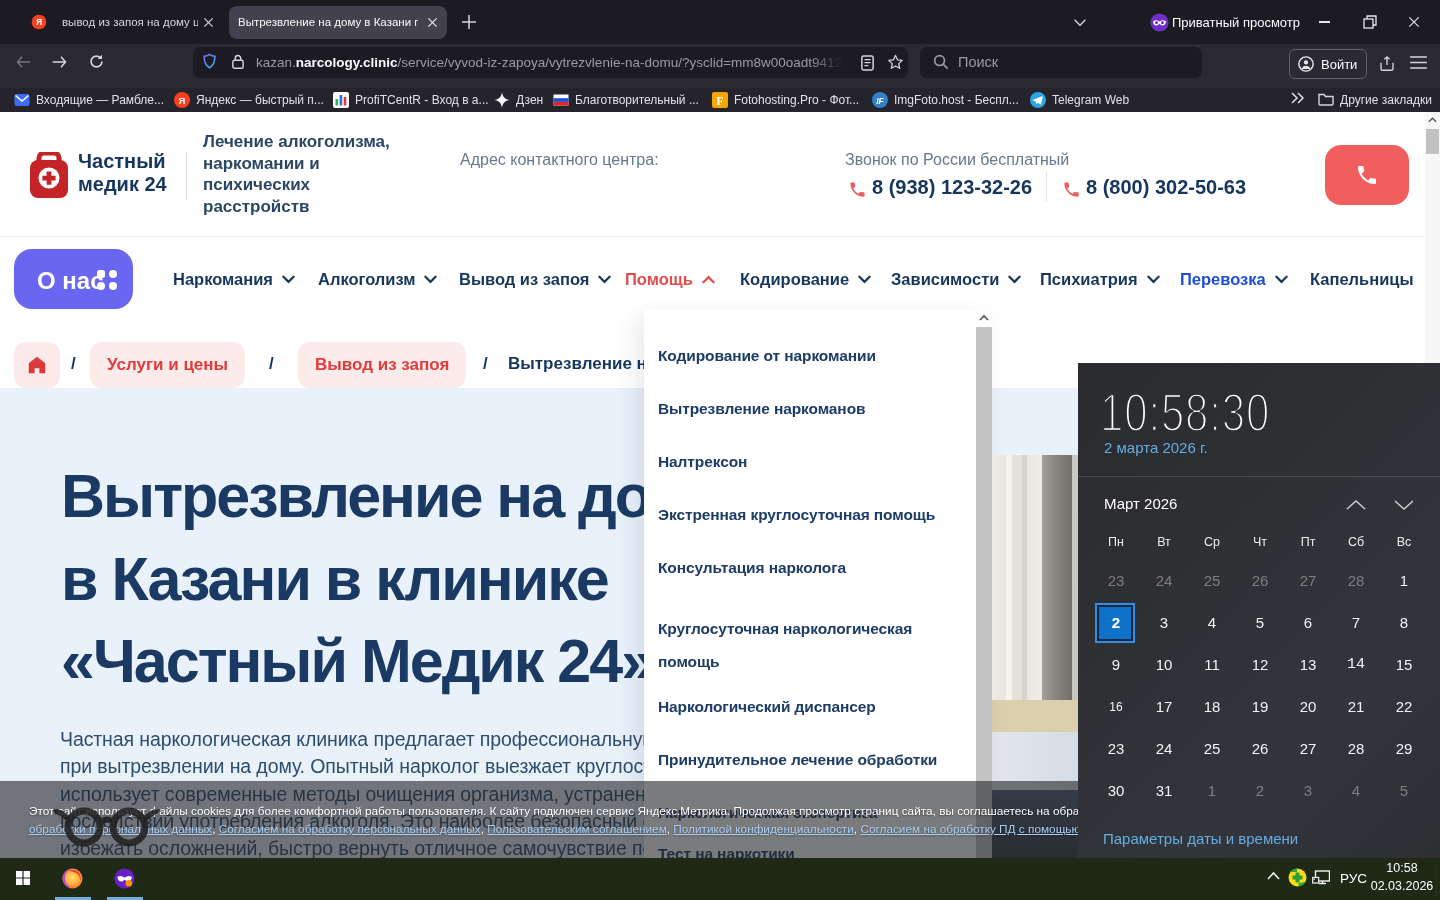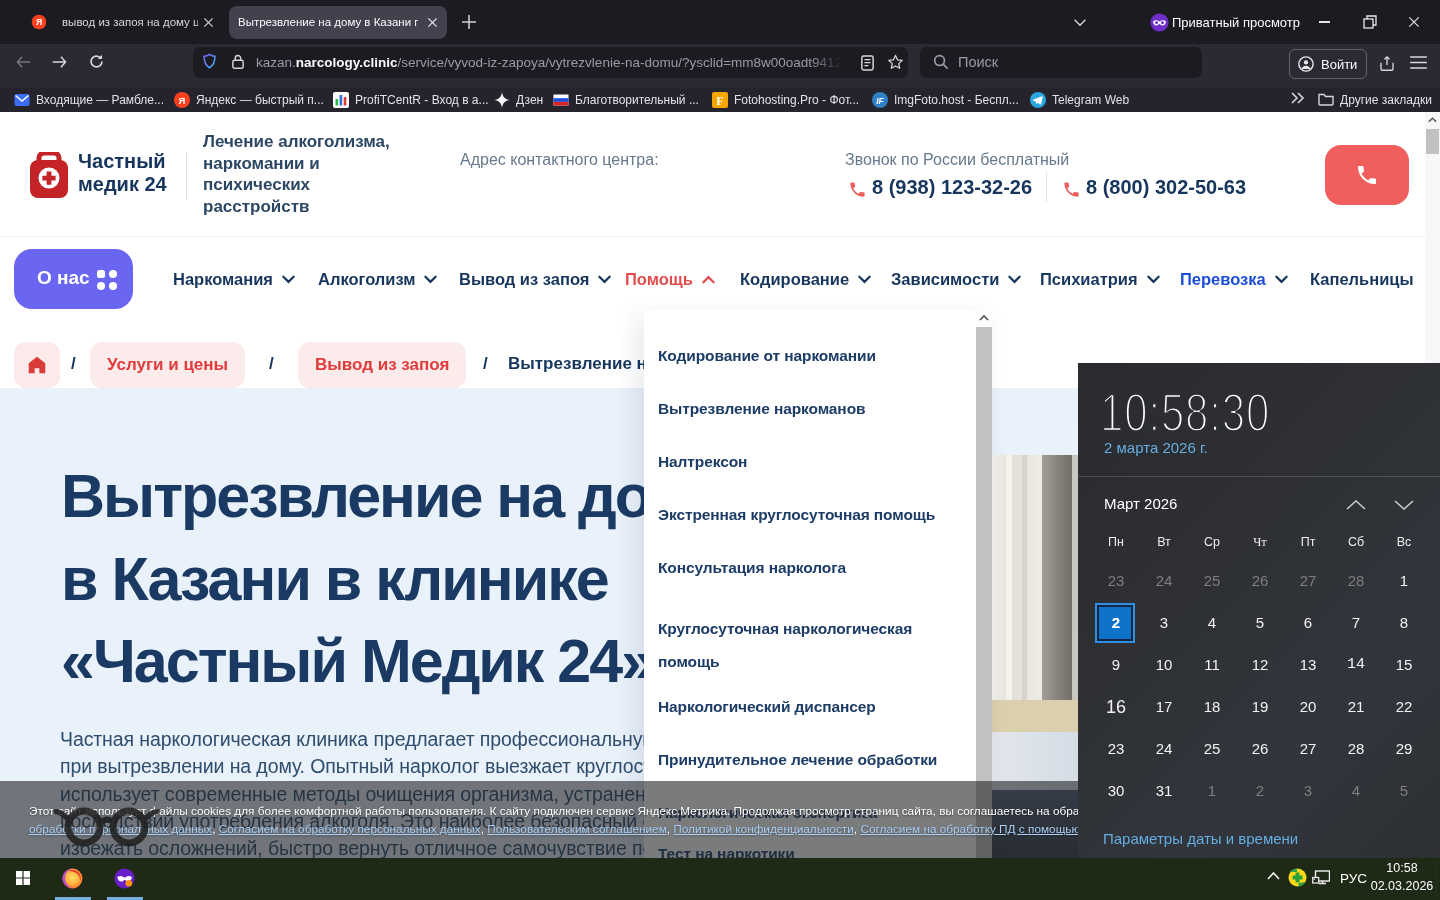--- a/index.html
+++ b/index.html
@@ -47,21 +47,21 @@
     </svg>
 <div class="abs" style="left:1086px;top:176px;font-size:20px;font-weight:bold;color:#17365d;">8 (800) 302-50-63</div>
 <div class="abs" style="left:1325px;top:145px;width:84px;height:60px;border-radius:16px;background:#f15e5e;"></div>
 <svg class="abs" style="left:1355px;top:163px;" width="24" height="24" viewBox="0 0 24 24">
       <path fill="#fff" d="M6.6 10.8c1.4 2.8 3.8 5.1 6.6 6.6l2.2-2.2c.3-.3.7-.4 1-.2 1.1.4 2.3.6 3.6.6.6 0 1 .4 1 1V20c0 .6-.4 1-1 1C10.6 21 3 13.4 3 4c0-.6.4-1 1-1h3.5c.6 0 1 .4 1 1 0 1.2.2 2.4.6 3.6.1.3 0 .7-.2 1l-2.3 2.2z"></path>
     </svg>
 
 <div class="abs" style="left:0;top:236px;width:1425px;height:1px;background:#eceff3;"></div>
 
 <div class="abs" style="left:14px;top:249px;width:119px;height:60px;border-radius:18px;background:#6b66f1;"></div>
-<div class="abs" style="left:37px;top:267px;font-size:19px;font-weight:bold;color:#fff;">О нас</div>
+<div class="abs" style="left:37px;top:267px;font-size:24px;font-weight:bold;color:#fff;">О нас</div>
 <svg class="abs" style="left:96px;top:269px;" width="22" height="22" viewBox="0 0 22 22">
   <rect x="1" y="1" width="8" height="8" rx="2.5" fill="#fff"></rect>
   <circle cx="17" cy="5" r="4" fill="#fff"></circle>
   <circle cx="5" cy="17" r="4" fill="#fff"></circle>
   <circle cx="17" cy="17" r="4" fill="#fff"></circle>
 </svg>
 <div class="abs navrow" style="left:0;top:270px;width:1440px;height:22px;font-size:16.5px;font-weight:bold;color:#17365d;">
       <span style="position:absolute;left:173px;top:0;color:#17365d;display:flex;align-items:center;white-space:nowrap;">Наркомания<svg width="13" height="9" viewBox="0 0 14 9" style="margin-left:9px;">
           <path d="M1.5 1.5L7 7l5.5-5.5" fill="none" stroke="#17365d" stroke-width="2.4" stroke-linecap="round"></path>
         </svg></span>
@@ -150,21 +150,21 @@
         <path d="M2 10l9-8 9 8" fill="none" stroke="#cfcfcf" stroke-width="1.5"></path>
       </svg>
   <svg class="abs" style="left:315px;top:136px;" width="22" height="12" viewBox="0 0 22 12">
         <path d="M2 2l9 8 9-8" fill="none" stroke="#cfcfcf" stroke-width="1.5"></path>
       </svg>
   <div id="cal" class="abs" style="left:0;top:0;">
         <div style="position: absolute; left: 17px; top: 240px; width: 40px; height: 40px; background: rgb(14, 114, 200); border: 2px solid rgb(47, 143, 228); box-shadow: rgb(20, 39, 62) 0px 0px 0px 2px inset; box-sizing: border-box;"></div>
         <div style="position:absolute;left:14px;top:172px;width:48px;text-align:center;font-size:12.5px;color:#ececec;">Пн</div>
         <div style="position:absolute;left:62px;top:172px;width:48px;text-align:center;font-size:12.5px;color:#ececec;">Вт</div>
         <div style="position:absolute;left:110px;top:172px;width:48px;text-align:center;font-size:12.5px;color:#ececec;">Ср</div>
-        <div style="position:absolute;left:158px;top:172px;width:48px;text-align:center;font-size:12.5px;color:#ececec;font-family:Liberation Serif, serif;">Чт</div>
+        <div style="position:absolute;left:158px;top:172px;width:48px;text-align:center;font-size:12.5px;color:#ececec;">Чт</div>
         <div style="position:absolute;left:206px;top:172px;width:48px;text-align:center;font-size:12.5px;color:#ececec;">Пт</div>
         <div style="position:absolute;left:254px;top:172px;width:48px;text-align:center;font-size:12.5px;color:#ececec;">Сб</div>
         <div style="position:absolute;left:302px;top:172px;width:48px;text-align:center;font-size:12.5px;color:#ececec;">Вс</div>
         <div style="position:absolute;left:14px;top:197px;width:48px;height:42px;line-height:42px;text-align:center;font-size:15px;color:#7f7f7f;">23</div>
         <div style="position:absolute;left:62px;top:197px;width:48px;height:42px;line-height:42px;text-align:center;font-size:15px;color:#7f7f7f;">24</div>
         <div style="position:absolute;left:110px;top:197px;width:48px;height:42px;line-height:42px;text-align:center;font-size:15px;color:#7f7f7f;">25</div>
         <div style="position:absolute;left:158px;top:197px;width:48px;height:42px;line-height:42px;text-align:center;font-size:15px;color:#7f7f7f;">26</div>
         <div style="position:absolute;left:206px;top:197px;width:48px;height:42px;line-height:42px;text-align:center;font-size:15px;color:#7f7f7f;">27</div>
         <div style="position:absolute;left:254px;top:197px;width:48px;height:42px;line-height:42px;text-align:center;font-size:15px;color:#7f7f7f;">28</div>
         <div style="position:absolute;left:302px;top:197px;width:48px;height:42px;line-height:42px;text-align:center;font-size:15px;color:#f2f2f2;">1</div>
@@ -175,21 +175,21 @@
         <div style="position:absolute;left:206px;top:239px;width:48px;height:42px;line-height:42px;text-align:center;font-size:15px;color:#f2f2f2;">6</div>
         <div style="position:absolute;left:254px;top:239px;width:48px;height:42px;line-height:42px;text-align:center;font-size:15px;color:#f2f2f2;">7</div>
         <div style="position:absolute;left:302px;top:239px;width:48px;height:42px;line-height:42px;text-align:center;font-size:15px;color:#f2f2f2;">8</div>
         <div style="position:absolute;left:14px;top:281px;width:48px;height:42px;line-height:42px;text-align:center;font-size:15px;color:#f2f2f2;">9</div>
         <div style="position:absolute;left:62px;top:281px;width:48px;height:42px;line-height:42px;text-align:center;font-size:15px;color:#f2f2f2;">10</div>
         <div style="position:absolute;left:110px;top:281px;width:48px;height:42px;line-height:42px;text-align:center;font-size:15px;color:#f2f2f2;">11</div>
         <div style="position:absolute;left:158px;top:281px;width:48px;height:42px;line-height:42px;text-align:center;font-size:15px;color:#f2f2f2;">12</div>
         <div style="position:absolute;left:206px;top:281px;width:48px;height:42px;line-height:42px;text-align:center;font-size:15px;color:#f2f2f2;">13</div>
         <div style="position:absolute;left:254px;top:281px;width:48px;height:42px;line-height:42px;text-align:center;font-size:15px;color:#f2f2f2;font-family:Liberation Mono, monospace;">14</div>
         <div style="position:absolute;left:302px;top:281px;width:48px;height:42px;line-height:42px;text-align:center;font-size:15px;color:#f2f2f2;">15</div>
-        <div style="position:absolute;left:14px;top:323px;width:48px;height:42px;line-height:42px;text-align:center;font-size:18px;color:#f2f2f2;">16</div>
+        <div style="position:absolute;left:14px;top:323px;width:48px;height:42px;line-height:42px;text-align:center;font-size:12px;color:#f2f2f2;">16</div>
         <div style="position:absolute;left:62px;top:323px;width:48px;height:42px;line-height:42px;text-align:center;font-size:15px;color:#f2f2f2;">17</div>
         <div style="position:absolute;left:110px;top:323px;width:48px;height:42px;line-height:42px;text-align:center;font-size:15px;color:#f2f2f2;">18</div>
         <div style="position:absolute;left:158px;top:323px;width:48px;height:42px;line-height:42px;text-align:center;font-size:15px;color:#f2f2f2;">19</div>
         <div style="position:absolute;left:206px;top:323px;width:48px;height:42px;line-height:42px;text-align:center;font-size:15px;color:#f2f2f2;">20</div>
         <div style="position:absolute;left:254px;top:323px;width:48px;height:42px;line-height:42px;text-align:center;font-size:15px;color:#f2f2f2;">21</div>
         <div style="position:absolute;left:302px;top:323px;width:48px;height:42px;line-height:42px;text-align:center;font-size:15px;color:#f2f2f2;">22</div>
         <div style="position:absolute;left:14px;top:365px;width:48px;height:42px;line-height:42px;text-align:center;font-size:15px;color:#f2f2f2;">23</div>
         <div style="position:absolute;left:62px;top:365px;width:48px;height:42px;line-height:42px;text-align:center;font-size:15px;color:#f2f2f2;">24</div>
         <div style="position:absolute;left:110px;top:365px;width:48px;height:42px;line-height:42px;text-align:center;font-size:15px;color:#f2f2f2;">25</div>
         <div style="position:absolute;left:158px;top:365px;width:48px;height:42px;line-height:42px;text-align:center;font-size:15px;color:#f2f2f2;">26</div>

